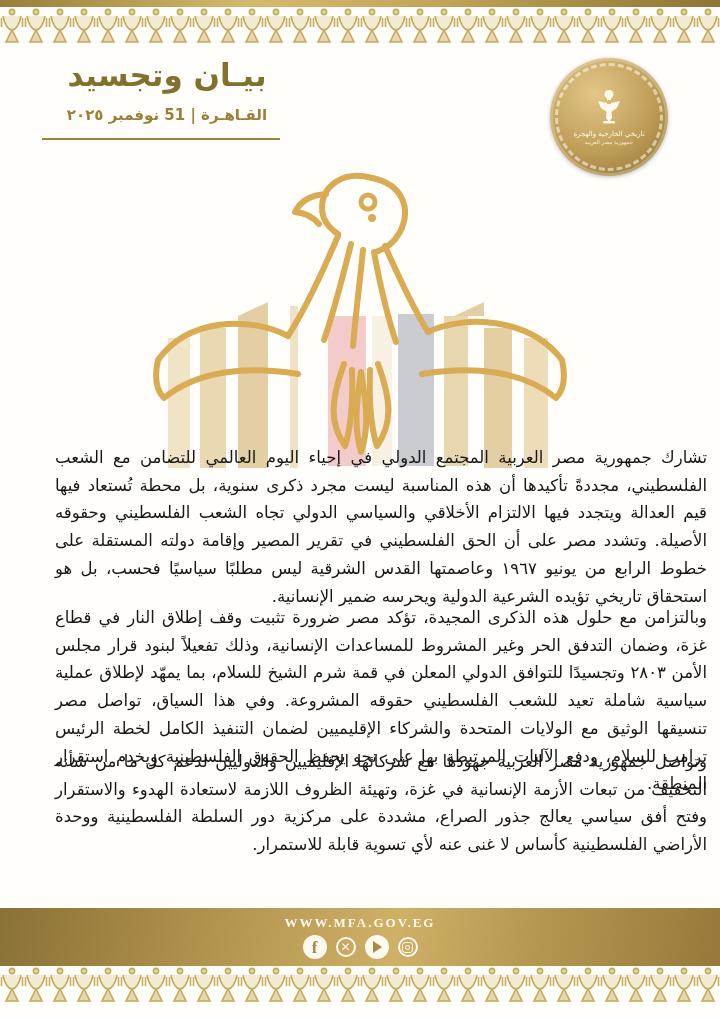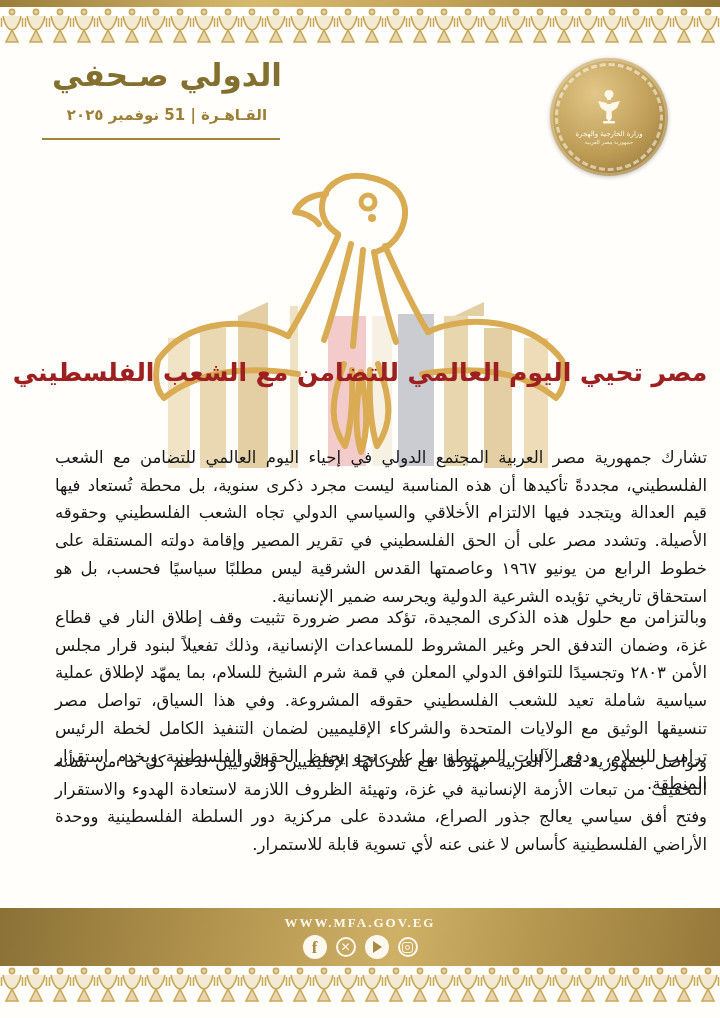--- a/index.html
+++ b/index.html
@@ -342,38 +342,38 @@
     <path d="M3 9 C5 19 9 23 12 23 C15 23 19 19 21 9" fill="#f3ead3"></path>
     <path d="M12 23 L6 35 L18 35 Z" fill="#e7d6ae"></path>
     <line x1="1.5" y1="11" x2="1.5" y2="20"></line>
     <line x1="22.5" y1="11" x2="22.5" y2="20"></line>
   </g>
 </svg>
       </div>
   </div>
 
   <div class="header-left">
-    <div class="doc-type">الدولي صـحفي</div>
+    <div class="doc-type">بيـان وتجسيد</div>
     <div class="dateline">القـاهـرة | 51 نوفمبر ٢٠٢٥</div>
     <div class="header-rule"></div>
   </div>
 
   <div class="seal">
     <div class="seal-ring"></div>
     <svg class="seal-eagle" viewBox="0 0 30 38">
       <g fill="#fdf8ea">
         <path d="M15 2 C12 2 10.5 4 10.5 6.5 C10.5 8 11.5 9.5 13 10 L13 12 L17 12 L17 10 C18.5 9.5 19.5 8 19.5 6.5 C19.5 4 18 2 15 2 Z"></path>
         <path d="M4 13 L13 15 L13 24 L7 20 Z"></path>
         <path d="M26 13 L17 15 L17 24 L23 20 Z"></path>
         <path d="M13 16 L17 16 L18 30 L15 34 L12 30 Z"></path>
         <rect x="9" y="33" width="12" height="2.4" rx="1"></rect>
       </g>
     </svg>
     <div class="seal-text">
-      <div class="l1">وزارة الخارجية والهجرة</div>
+      <div class="l1">تاريخي الخارجية والهجرة</div>
       <div class="l2">جمهورية مصر العربية</div>
     </div>
   </div>
 
   <svg class="watermark" viewBox="0 0 440 312">
 
     <g stroke="none">
       <rect x="28" y="172" width="22" height="130" fill="#f0e3c6"></rect>
       <rect x="60" y="162" width="26" height="140" fill="#ead8b2"></rect>
       <rect x="98" y="150" width="30" height="152" fill="#e4cfa4"></rect>
@@ -400,21 +400,20 @@
       <path d="M148 170 C110 150 48 152 18 194 C14 212 16 224 24 232 C58 204 108 200 158 208"></path>
       <path d="M288 166 C326 148 390 152 422 194 C426 212 424 224 416 232 C382 204 332 200 282 208"></path>
       <path d="M204 198 C190 236 190 258 205 280 C211 262 213 234 212 204"></path>
       <path d="M221 206 C215 244 215 266 221 286 C228 266 228 244 221 206"></path>
       <path d="M238 198 C252 236 252 258 237 280 C231 262 229 234 230 204"></path>
     </g>
     <circle cx="228" cy="36" r="7" fill="#fffefb" stroke="#d9ab52" stroke-width="5"></circle>
     <circle cx="232" cy="52" r="4" fill="#d9ab52"></circle>
   </svg>
 
-  <div class="headline">مصر تحيي اليوم العالمي للتضامن مع الشعب الفلسطيني</div>
 
   <p class="body-text para-1">تشارك جمهورية مصر العربية المجتمع الدولي في إحياء اليوم العالمي للتضامن مع الشعب الفلسطيني، مجددةً تأكيدها أن هذه المناسبة ليست مجرد ذكرى سنوية، بل محطة تُستعاد فيها قيم العدالة ويتجدد فيها الالتزام الأخلاقي والسياسي الدولي تجاه الشعب الفلسطيني وحقوقه الأصيلة. وتشدد مصر على أن الحق الفلسطيني في تقرير المصير وإقامة دولته المستقلة على خطوط الرابع من يونيو ١٩٦٧ وعاصمتها القدس الشرقية ليس مطلبًا سياسيًا فحسب، بل هو استحقاق تاريخي تؤيده الشرعية الدولية ويحرسه ضمير الإنسانية.</p>
   <p class="body-text para-2">وبالتزامن مع حلول هذه الذكرى المجيدة، تؤكد مصر ضرورة تثبيت وقف إطلاق النار في قطاع غزة، وضمان التدفق الحر وغير المشروط للمساعدات الإنسانية، وذلك تفعيلاً لبنود قرار مجلس الأمن ٢٨٠٣ وتجسيدًا للتوافق الدولي المعلن في قمة شرم الشيخ للسلام، بما يمهّد لإطلاق عملية سياسية شاملة تعيد للشعب الفلسطيني حقوقه المشروعة. وفي هذا السياق، تواصل مصر تنسيقها الوثيق مع الولايات المتحدة والشركاء الإقليميين لضمان التنفيذ الكامل لخطة الرئيس ترامب للسلام، ودفع الآليات المرتبطة بها على نحو يحفظ الحقوق الفلسطينية ويخدم استقرار المنطقة.</p>
   <p class="body-text para-3">وتواصل جمهورية مصر العربية جهودها مع شركائها الإقليميين والدوليين لدعم كل ما من شأنه التخفيف من تبعات الأزمة الإنسانية في غزة، وتهيئة الظروف اللازمة لاستعادة الهدوء والاستقرار وفتح أفق سياسي يعالج جذور الصراع، مشددة على مركزية دور السلطة الفلسطينية ووحدة الأراضي الفلسطينية كأساس لا غنى عنه لأي تسوية قابلة للاستمرار.</p>
 
   <div class="footer-bar">
     <div class="site-url">WWW.MFA.GOV.EG</div>
     <div class="social-row">
       <div class="social solid">
           <span class="fb-glyph">f</span>

